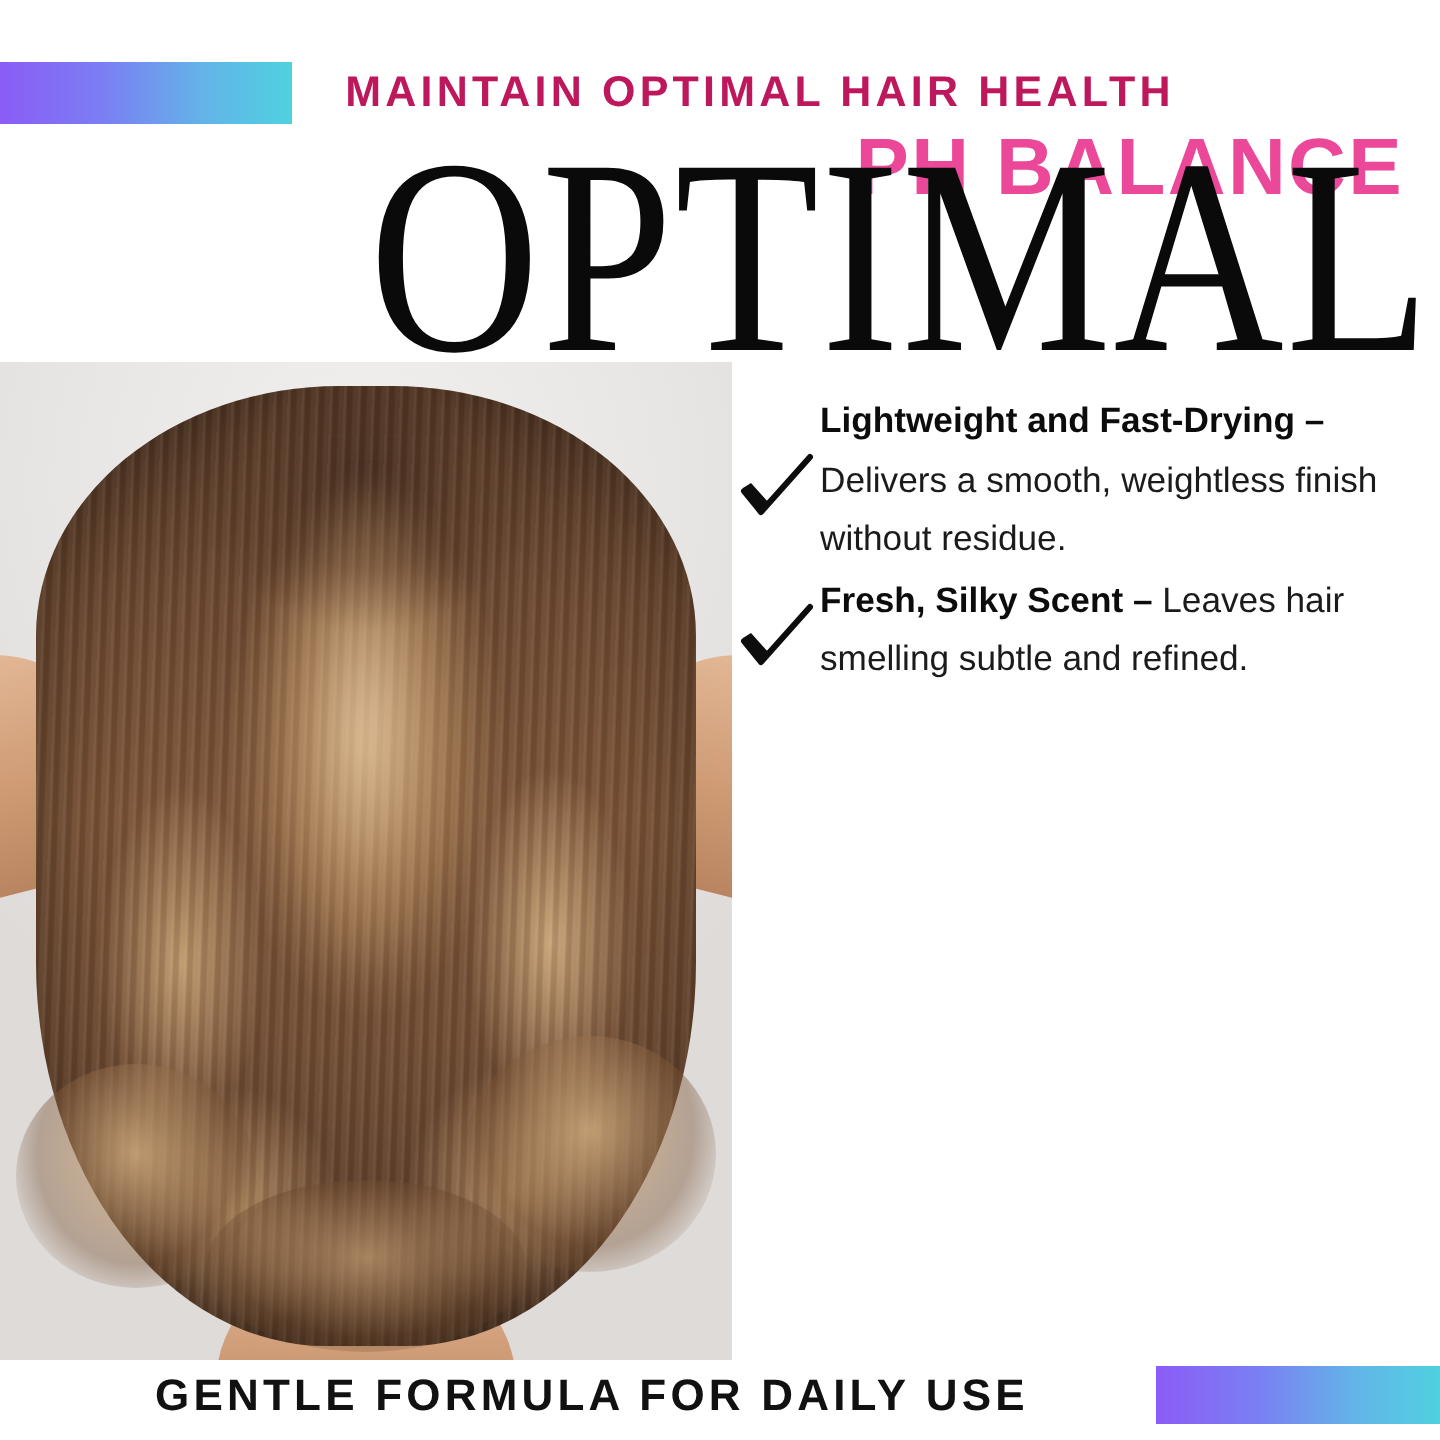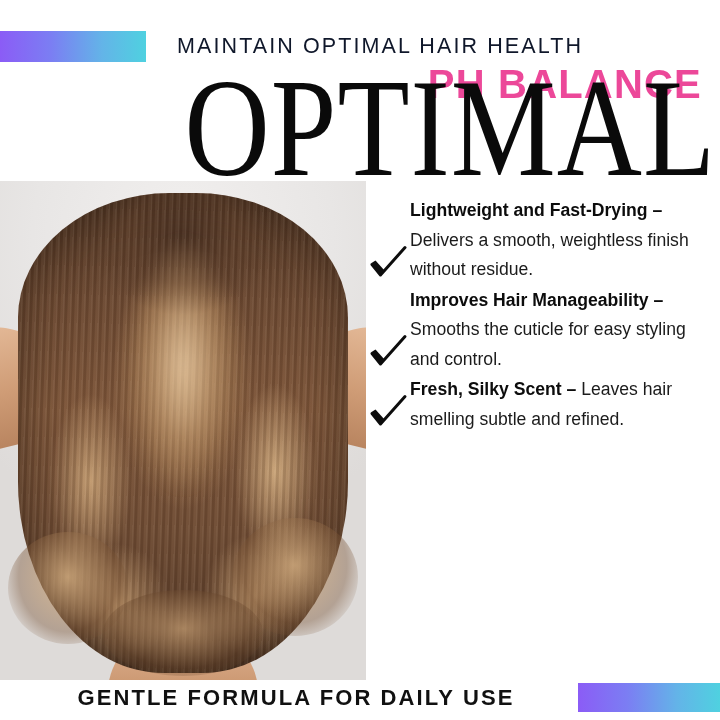--- a/index.html
+++ b/index.html
@@ -31,23 +31,23 @@
     background: linear-gradient(90deg, #8b5cf6 0%, #7b7ef3 35%, #63b4e8 70%, #4fd1e0 100%);
   }
   .kicker {
     position: absolute;
     left: 145px;
     top: 30px;
     width: 470px;
     height: 32px;
     line-height: 32px;
     font-size: 21.5px;
-    font-weight: 400;
+    font-weight: 700;
     letter-spacing: 2.1px;
-    color: #0f172a;
+    color: #be185d;
     text-align: center;
     white-space: nowrap;
     font-family: "Liberation Sans", sans-serif;
   }
   .subhead {
     position: absolute;
     right: 18px;
     top: 62px;
     font-size: 40px;
     font-weight: 700;
@@ -181,21 +181,21 @@
   
   .list {
     position: absolute;
     left: 368px;
     top: 196px;
     width: 346px;
   }
   .bullet {
     position: relative;
     display: flex;
-    align-items: flex-end;
+    align-items: center;
     margin-bottom: 1px;
   }
   .check {
     flex: 0 0 44px;
     width: 44px;
     height: 44px;
     margin-top: 8px;
     margin-left: -2px;
   }
   .check svg { display: block; width: 44px; height: 44px; }
@@ -272,29 +272,20 @@
       <span class="check">
         <svg viewBox="0 0 44 44" xmlns="http://www.w3.org/2000/svg">
           <path d="M6 23.5 L14.5 34 L39 6.5" fill="none" stroke="#0d0d0d" stroke-width="3" stroke-linecap="round" stroke-linejoin="round"></path>
           <path d="M5.5 22 L15 34 L18.5 29.5 L9.5 19.5 Z" fill="#0d0d0d"></path>
         </svg>
       </span>
       <span class="btext"><b>Lightweight and Fast-Drying –</b><span> Delivers a smooth, weightless finish without residue.</span></span>
     </div>
 
 
-    <div class="bullet">
-      <span class="check">
-        <svg viewBox="0 0 44 44" xmlns="http://www.w3.org/2000/svg">
-          <path d="M6 23.5 L14.5 34 L39 6.5" fill="none" stroke="#0d0d0d" stroke-width="3" stroke-linecap="round" stroke-linejoin="round"></path>
-          <path d="M5.5 22 L15 34 L18.5 29.5 L9.5 19.5 Z" fill="#0d0d0d"></path>
-        </svg>
-      </span>
-      <span class="btext"><b>Improves Hair Manageability –</b><span> Smooths the cuticle for easy styling and control.</span></span>
-    </div>
 
 
 
     <div class="bullet">
       <span class="check">
         <svg viewBox="0 0 44 44" xmlns="http://www.w3.org/2000/svg">
           <path d="M6 23.5 L14.5 34 L39 6.5" fill="none" stroke="#0d0d0d" stroke-width="3" stroke-linecap="round" stroke-linejoin="round"></path>
           <path d="M5.5 22 L15 34 L18.5 29.5 L9.5 19.5 Z" fill="#0d0d0d"></path>
         </svg>
       </span>

